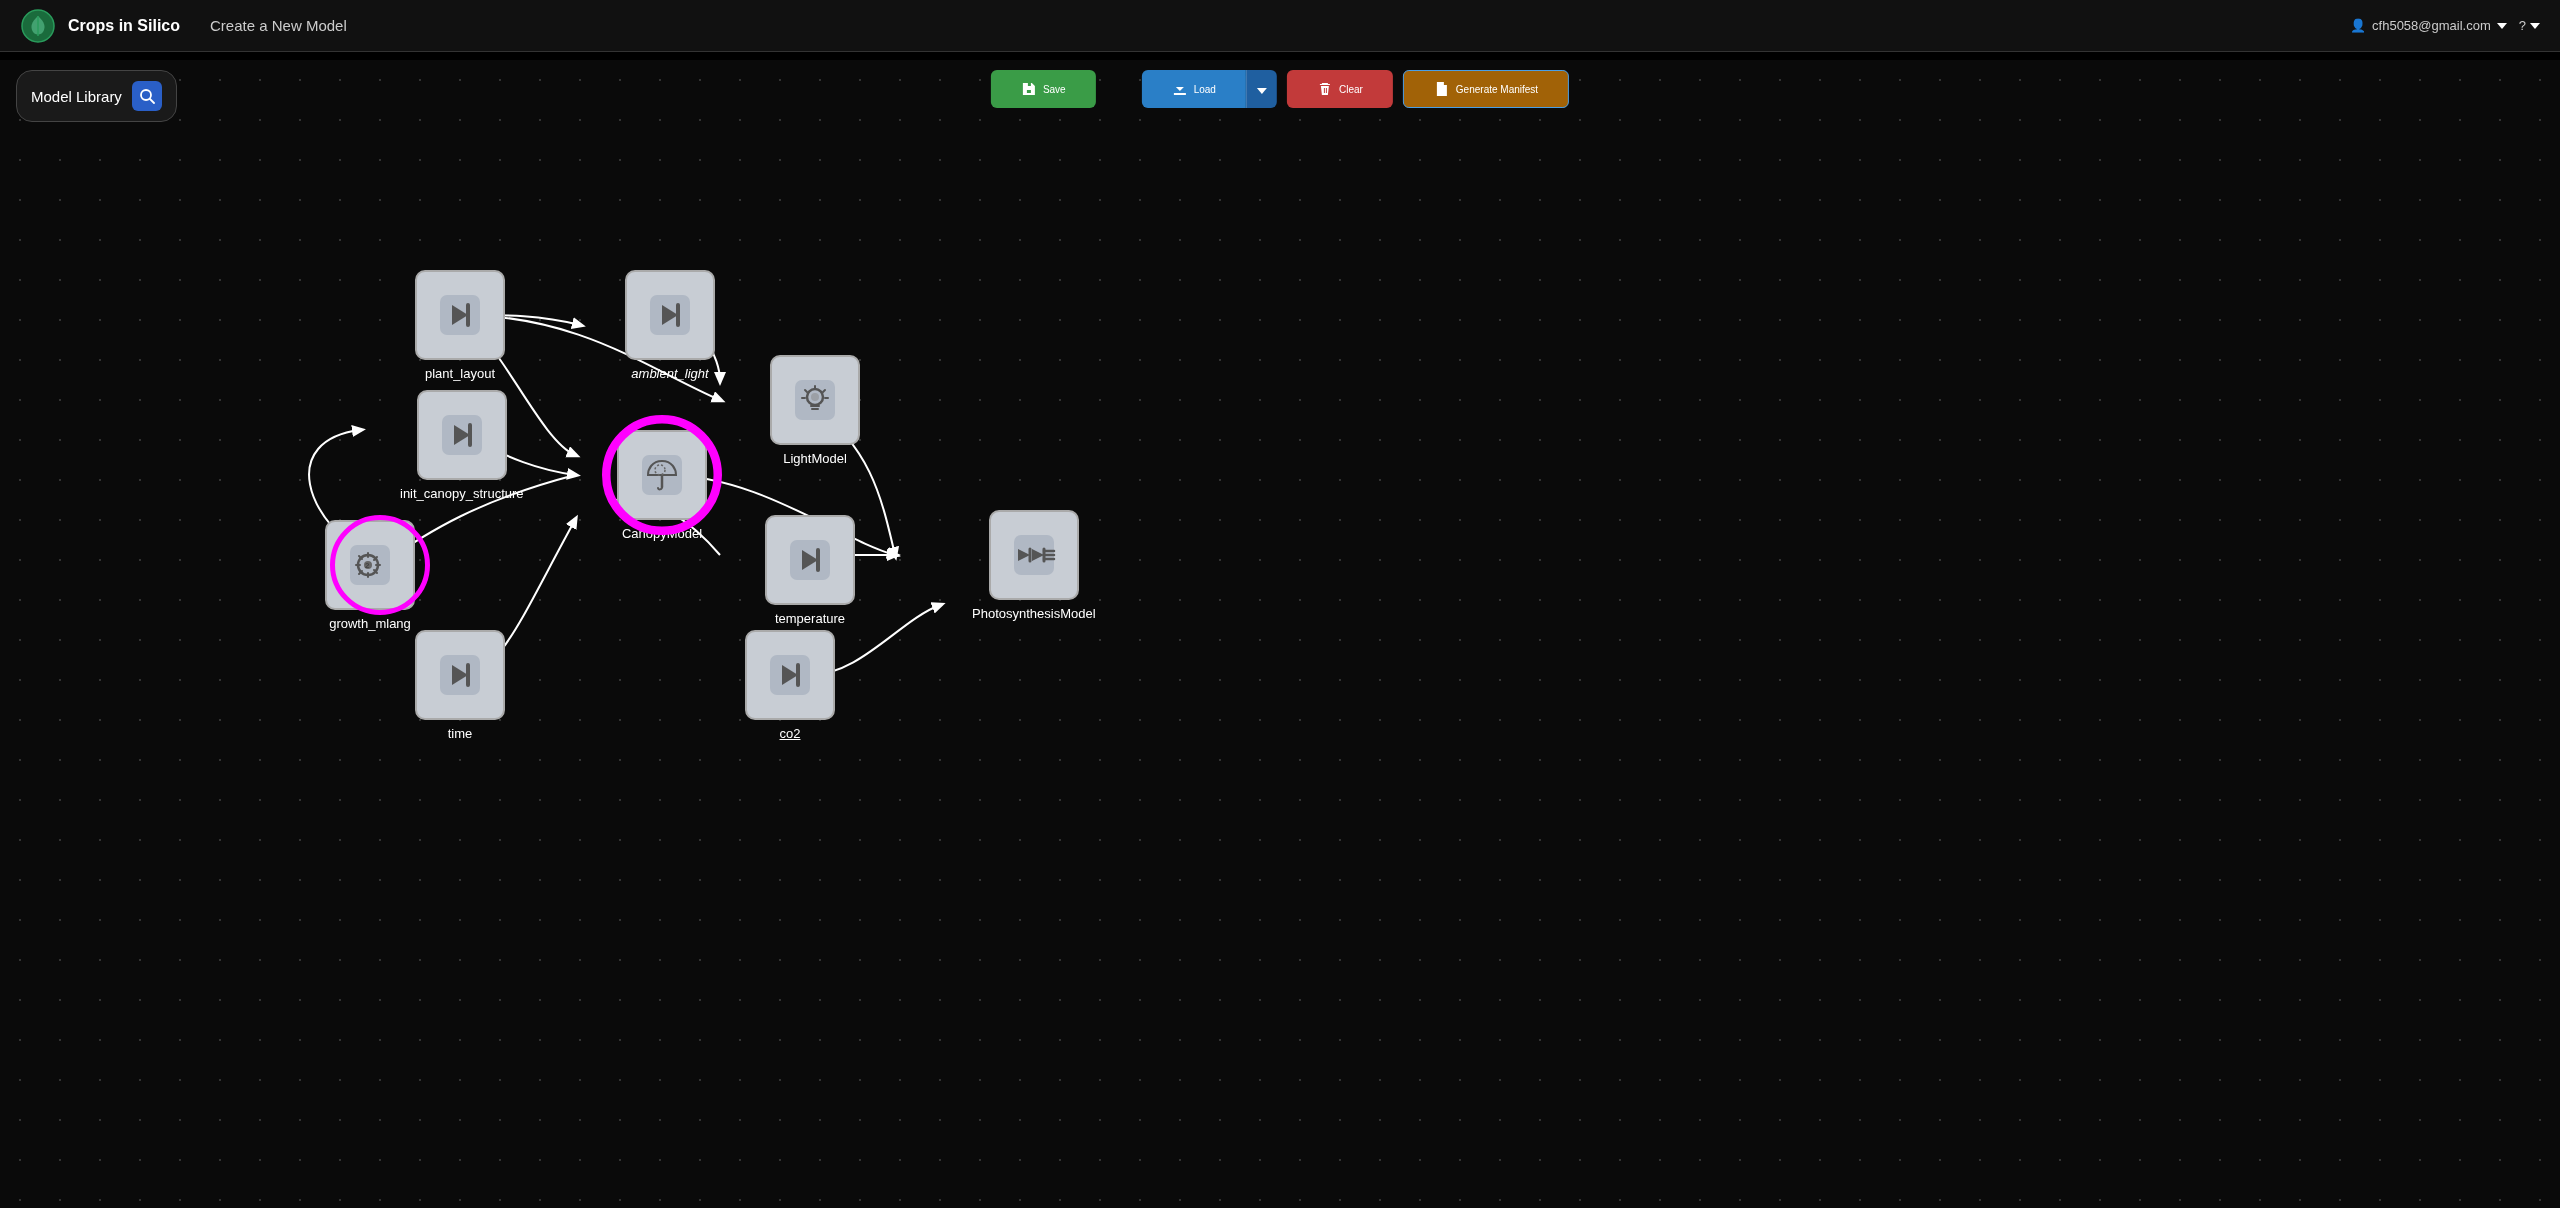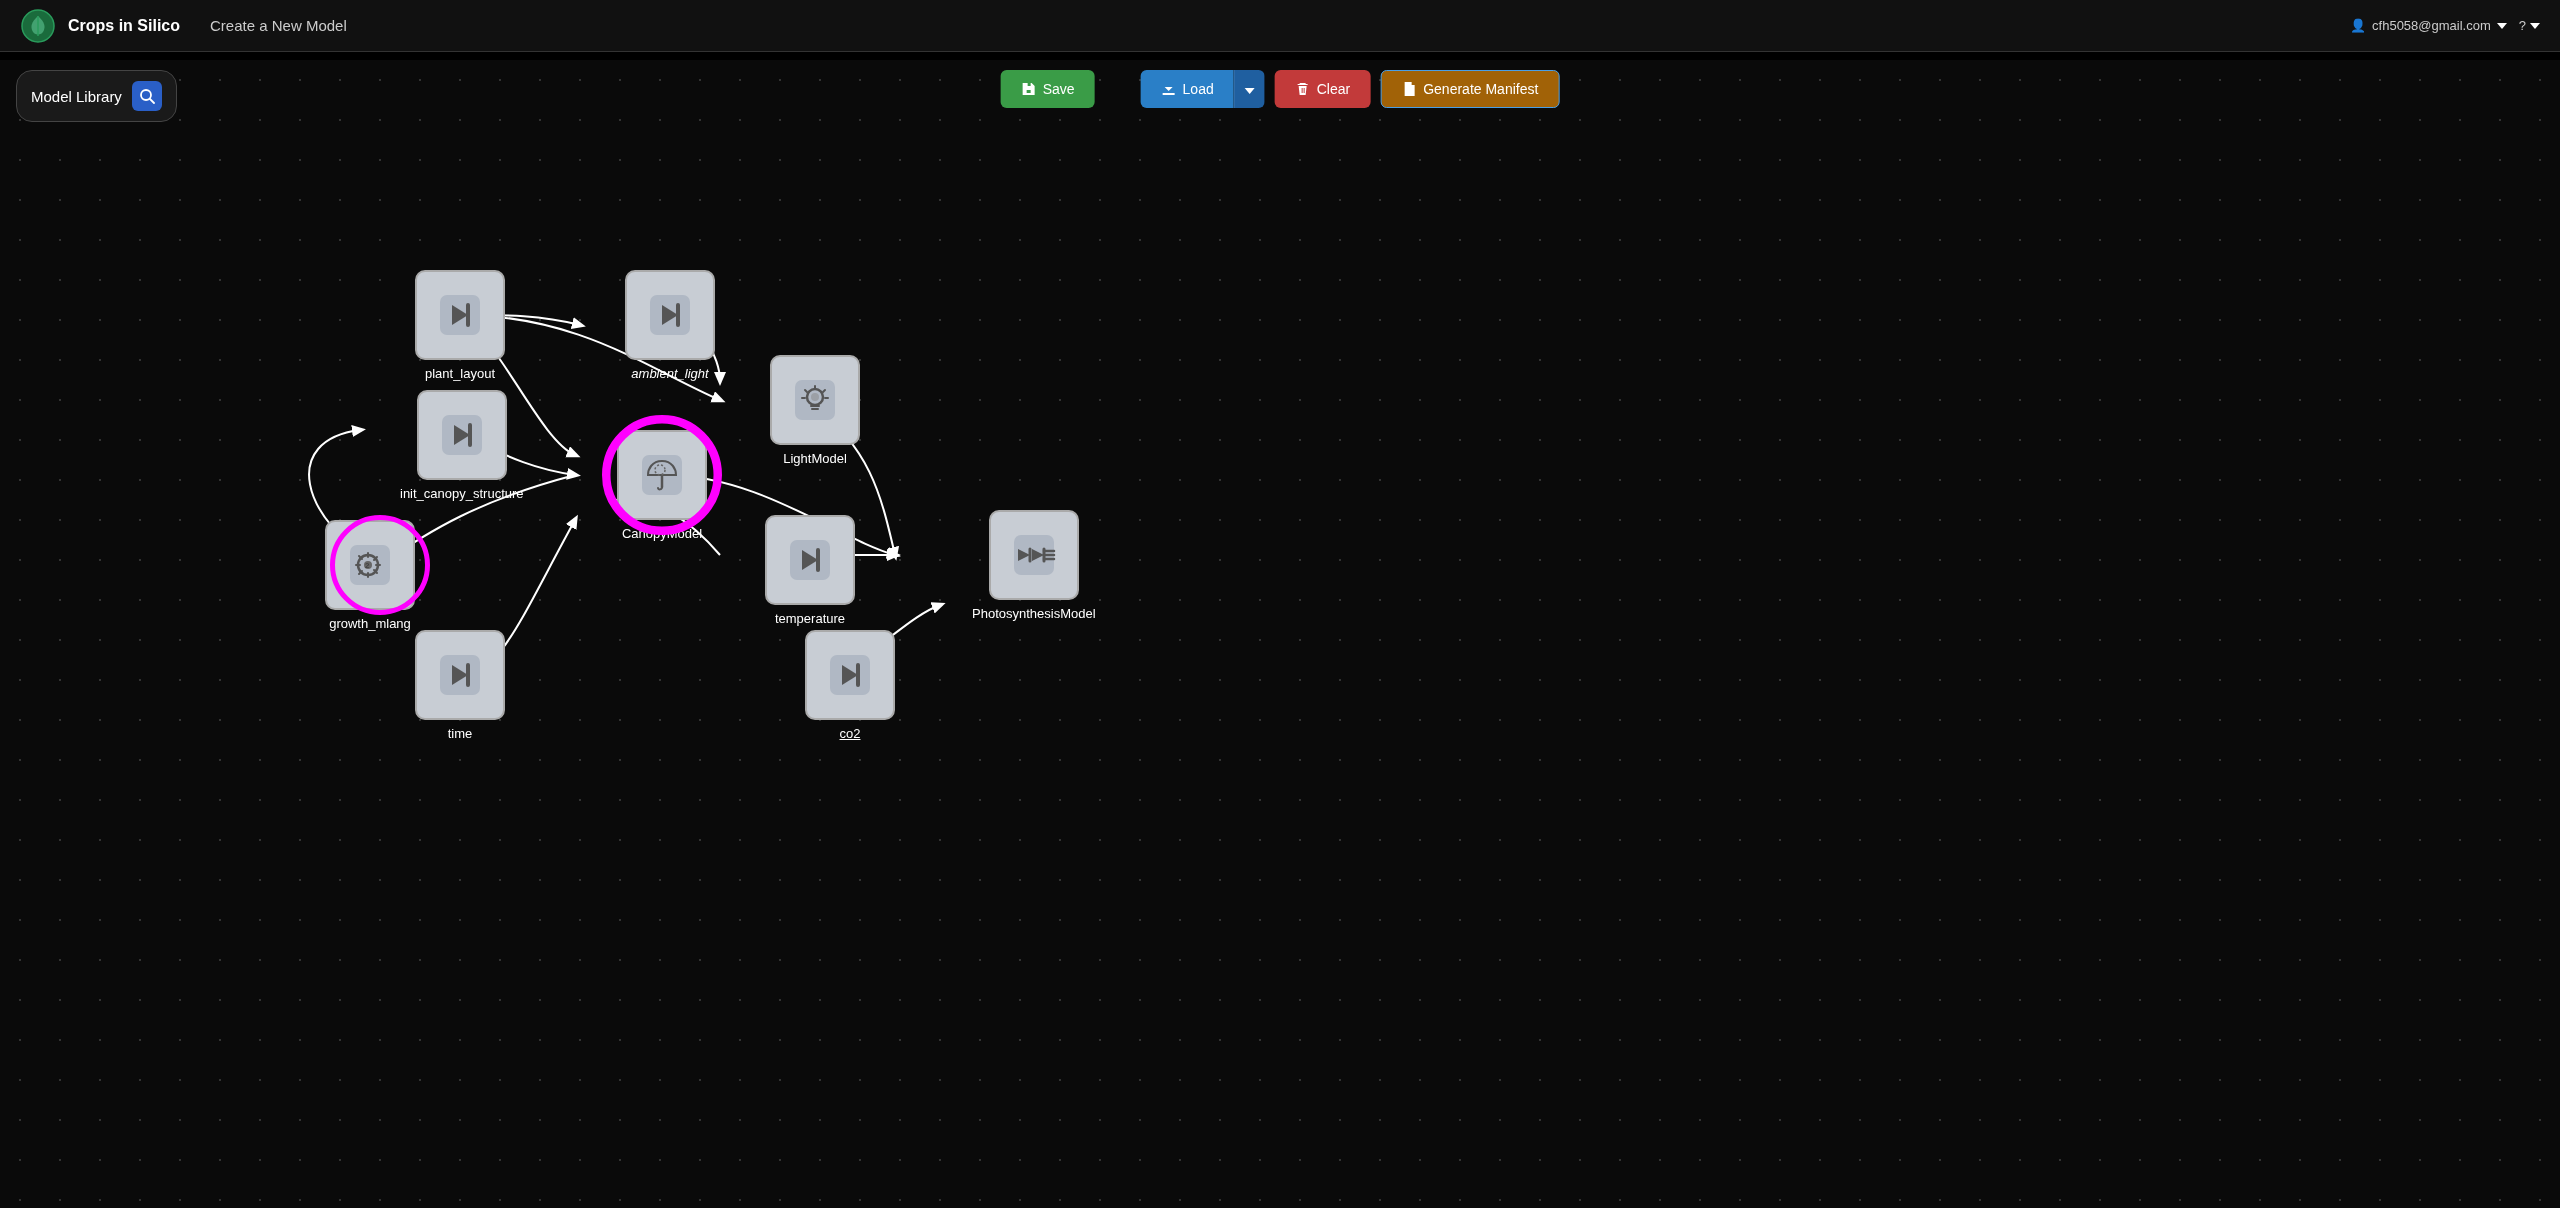--- a/index.html
+++ b/index.html
@@ -98,24 +98,24 @@
       left: 50%;
       transform: translateX(-50%);
       display: flex;
       gap: 10px;
       z-index: 50;
     }
     .toolbar-btn {
       display: flex;
       align-items: center;
       gap: 6px;
-      padding: 10px 20px;
+      padding: 10px 30px;
       border-radius: 6px;
       border: none;
-      font-size: 14px;
+      font-size: 10px;
       font-weight: 500;
       cursor: pointer;
       color: #fff;
     }
     .btn-save { background: #3a9c47; }
     .btn-load { background: #2a7fc7; margin-left: 36px; }
     .btn-clear { background: #c23a3a; }
     .btn-generate { background: #a16207; border: 1px solid #4a9fe7; }
     .btn-load-dropdown {
       background: #1f5fa0;
@@ -418,21 +418,21 @@
     <div class="node-box">
       <svg viewBox="0 0 48 48" fill="none">
         <rect x="4" y="4" width="40" height="40" rx="7" fill="#b0b8c4"></rect>
         <polygon points="16,14 32,24 16,34" fill="#555"></polygon>
         <line x1="32" y1="14" x2="32" y2="34" stroke="#555" stroke-width="4" stroke-linecap="round"></line>
       </svg>
     </div>
     <span class="node-label">time</span>
   </div>
 
-  <div class="node" style="left: 760px; top: 570px; text-decoration: underline;">
+  <div class="node" style="left: 700px; top: 570px; text-decoration: underline;">
     <div class="node-box">
       <svg viewBox="0 0 48 48" fill="none">
         <rect x="4" y="4" width="40" height="40" rx="7" fill="#b0b8c4"></rect>
         <polygon points="16,14 32,24 16,34" fill="#555"></polygon>
         <line x1="32" y1="14" x2="32" y2="34" stroke="#555" stroke-width="4" stroke-linecap="round"></line>
       </svg>
     </div>
     <span class="node-label">co2</span>
   </div>
 

